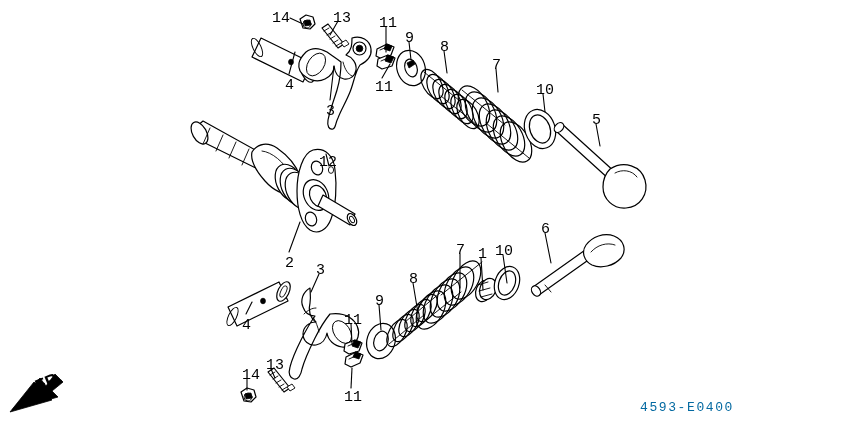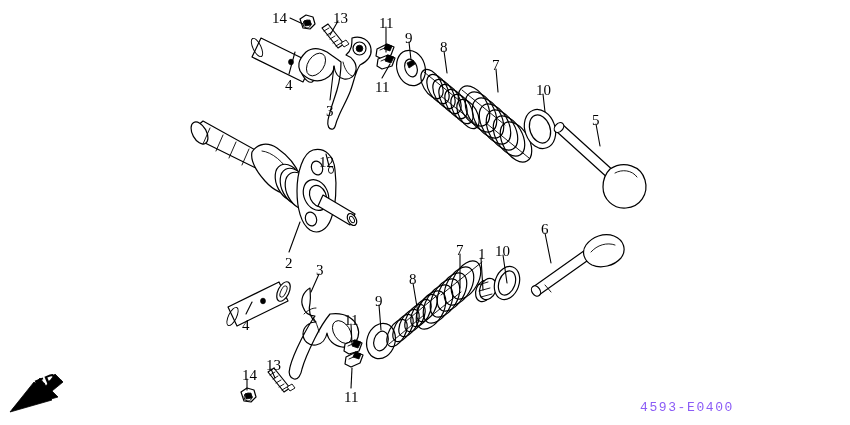--- a/index.html
+++ b/index.html
@@ -5,35 +5,35 @@
 <style>
   html,body{margin:0;padding:0;background:#ffffff;}
   body{
     width:850px;height:425px;position:relative;overflow:hidden;
     font-family:"Liberation Sans", sans-serif;
     color:#000;
   }
   #diagram-canvas{position:absolute;left:0;top:0;width:850px;height:425px;}
   .callout{
     position:absolute;
-    font-family:Liberation Serif, serif;
+    font-family:Liberation Mono, monospace;
     font-size:15px;
     font-weight:400;
     color:#000;
     line-height:1;
     white-space:nowrap;
     user-select:none;
   }
   #part-number{
     position:absolute;
     left:640px;top:400px;
     font-family:"Liberation Mono", monospace;
     font-size:13px;
     letter-spacing:1.6px;
-    color:#8b5cf6;
+    color:#0369a1;
     text-align:right;
   }
   #fr-label{
     position:absolute;left:8px;top:370px;width:70px;height:45px;
   }
 </style>
 </head>
 <body>
 
 <svg id="diagram-canvas" viewBox="0 0 850 425" xmlns="http://www.w3.org/2000/svg">

